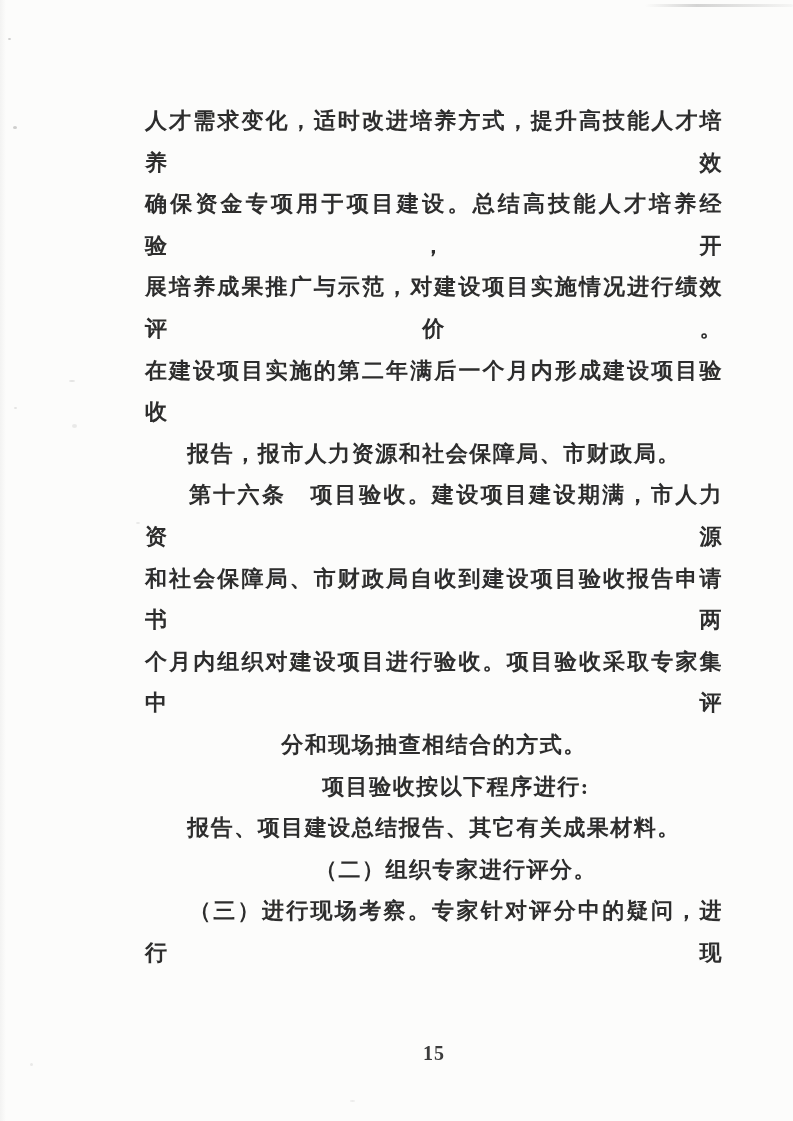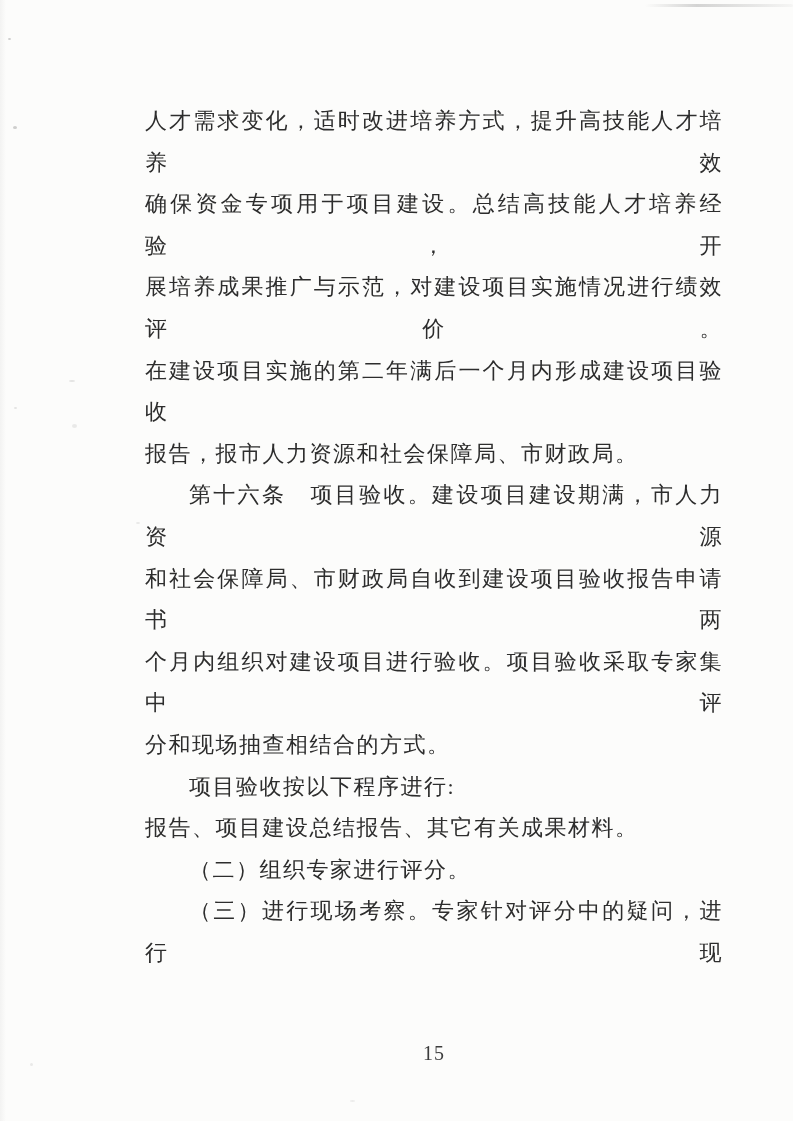--- a/index.html
+++ b/index.html
@@ -11,34 +11,35 @@
     background: var(--paper, #fcfcfb);
   }
   .page {
     position: relative;
     width: 730px;
     height: 1121px;
     background:
       linear-gradient(to right, rgba(200,200,200,0.18) 0px, rgba(255,255,255,0) 6px),
       var(--paper, #fcfcfb);
     font-family: "Liberation Serif", "DejaVu Serif", serif;
+    font-weight: bold;
   }
   .text-block {
     position: absolute;
     left: 145px;
     top: 100px;
     width: 578px;
     font-size: 22px;
     line-height: 41.6px;
     color: var(--ink, #2d2d2d);
     letter-spacing: 1.5px;
   }
   .line {
     white-space: nowrap;
-    text-align: left;
+    text-align: center;
   }
   .line.fill {
     white-space: normal;
     text-align: justify;
     text-align-last: justify;
     text-justify: inter-character;
   }
   .line.indent {
     text-indent: 2em;
   }

